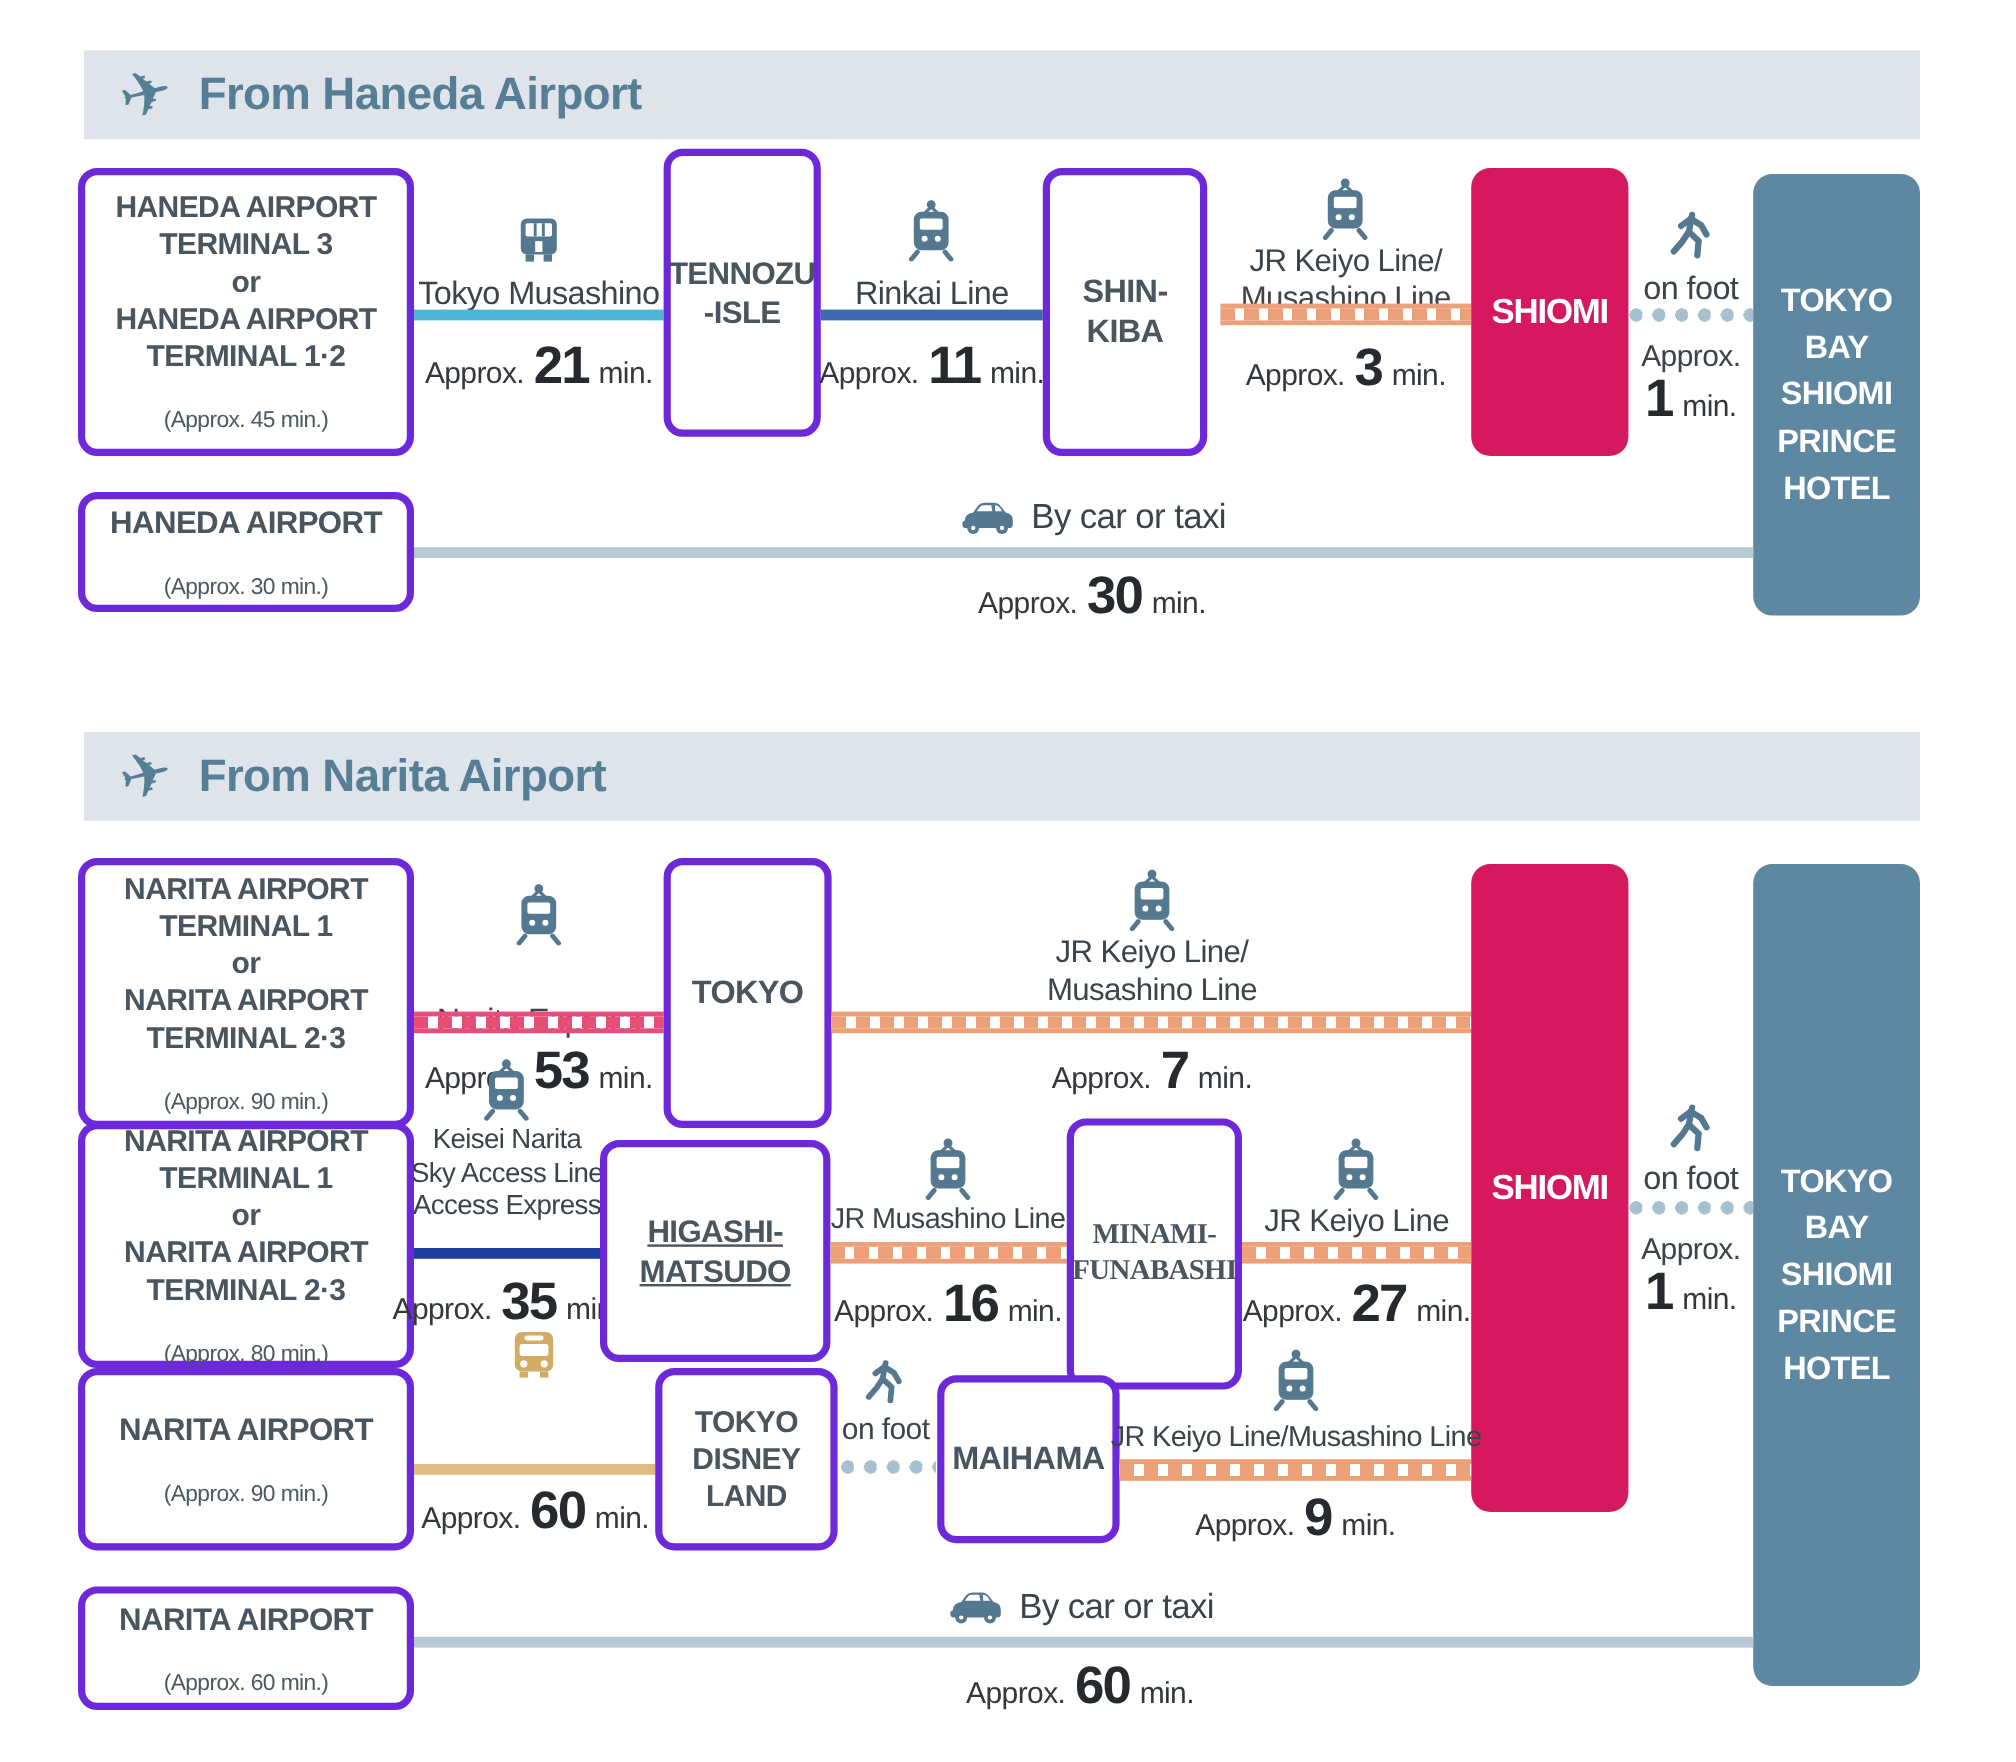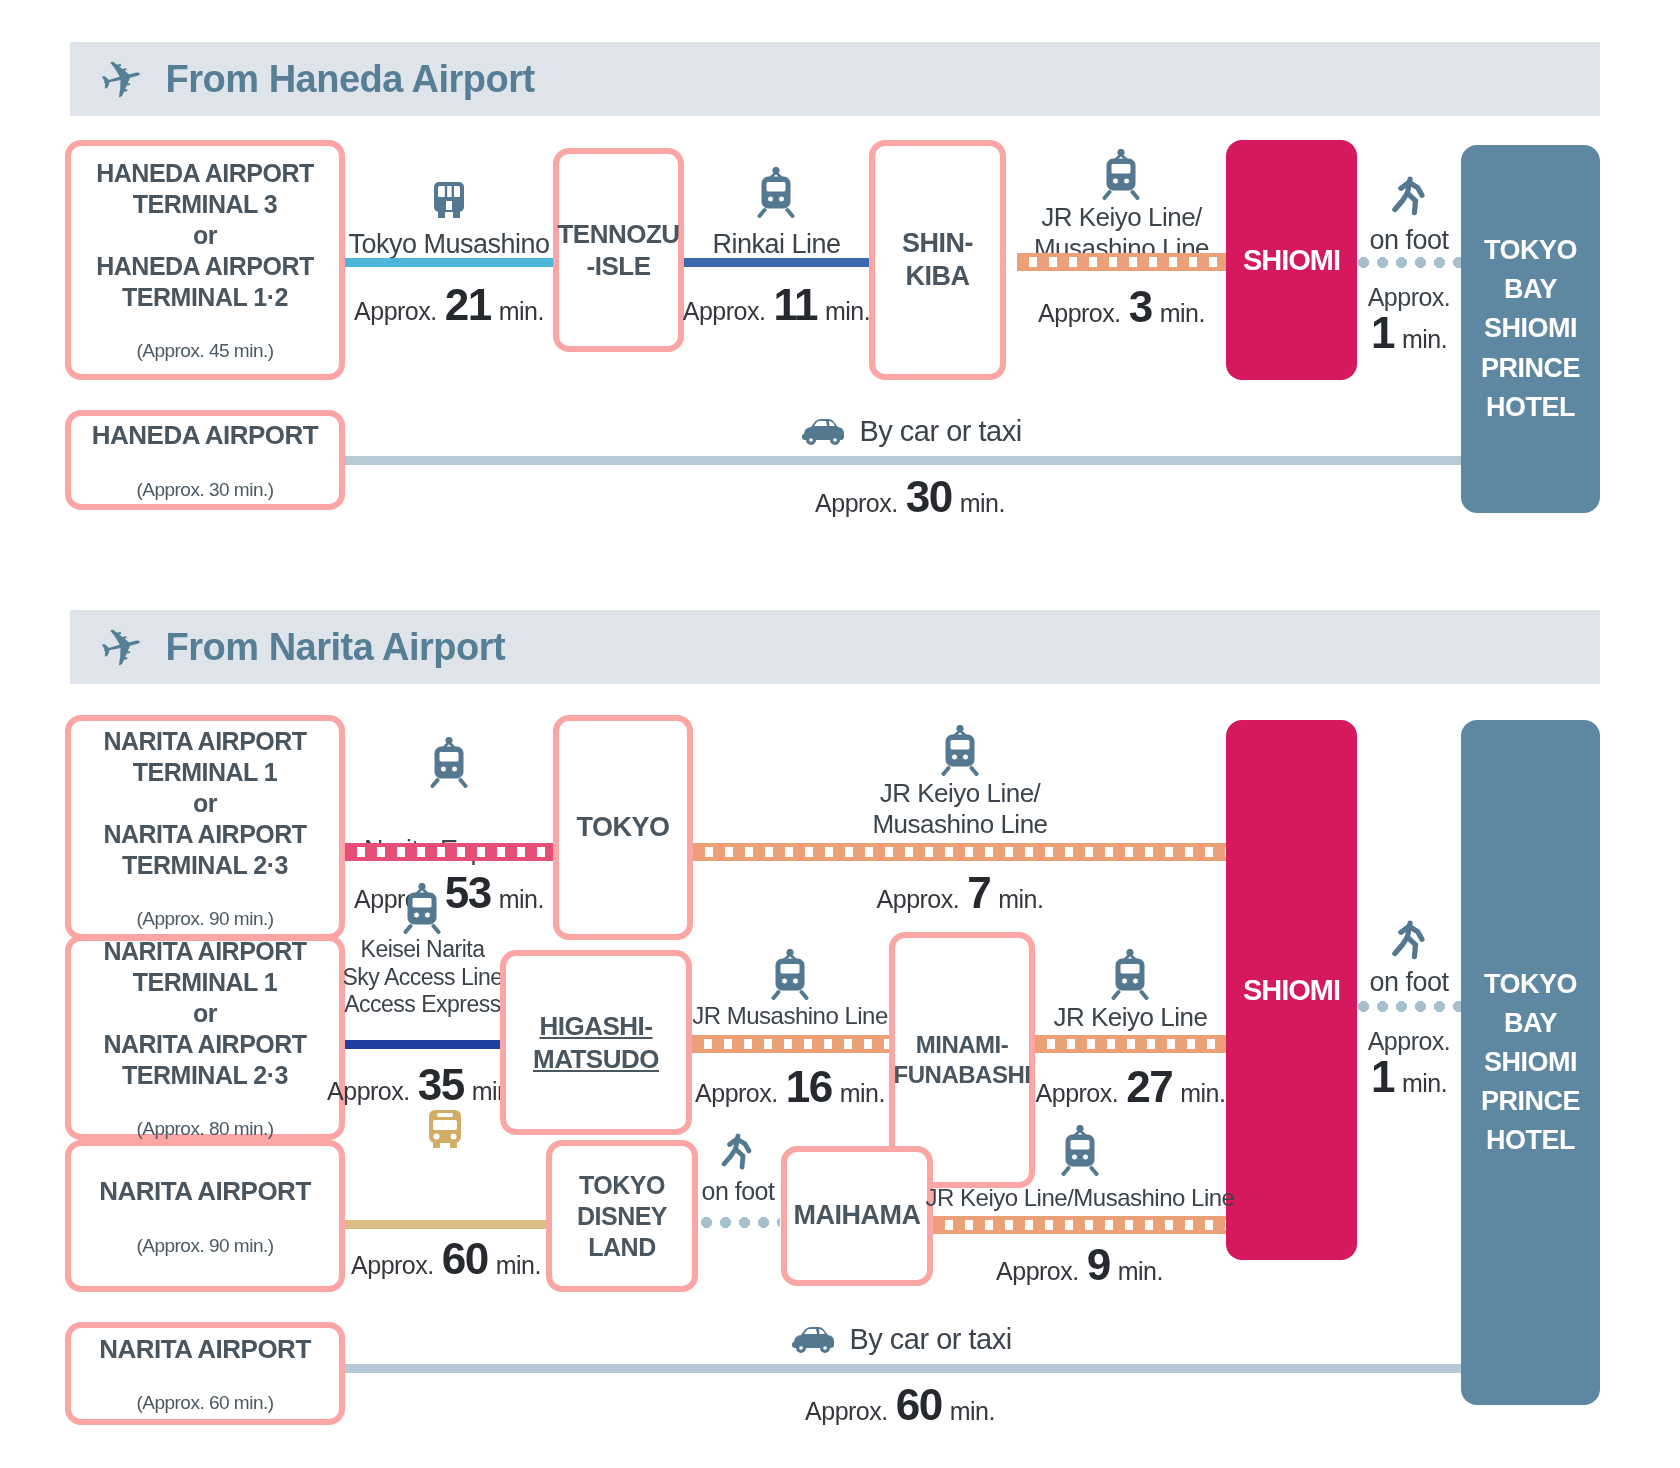--- a/index.html
+++ b/index.html
@@ -6,21 +6,21 @@
   .canvas{position:relative;width:1680px;height:1468px;background:#ffffff;
           font-family:"Liberation Sans","DejaVu Sans",sans-serif;overflow:hidden;}
 
   
   .sec-header{position:absolute;background:#dfe3ea;display:flex;align-items:center;
               gap:22px;padding-left:30px;box-sizing:border-box;}
   .sec-title{font-size:38px;font-weight:bold;color:#567e95;letter-spacing:-0.5px;}
   .plane{font-size:52px;color:#567e95;transform:rotate(-14deg);line-height:1;}
 
   
-  .box{position:absolute;box-sizing:border-box;border:6px solid #fca5a5;border-radius:16px;
+  .box{position:absolute;box-sizing:border-box;border:6px solid #6d28d9;border-radius:16px;
        background:#fff;display:flex;flex-direction:column;align-items:center;
        justify-content:center;text-align:center;gap:20px;}
   .box-name{font-weight:bold;color:#49555f;white-space:pre-line;line-height:1.24;letter-spacing:-0.5px;}
   .box-note{color:#4b5962;font-size:19px;margin-top:7px;letter-spacing:-0.5px;}
 
   
   .endpoint{position:absolute;border-radius:16px;color:#ffffff;font-weight:bold;
             display:flex;align-items:center;justify-content:center;text-align:center;
             white-space:pre-line;box-sizing:border-box;}
   .shiomi{background:#d6185f;font-size:29px;letter-spacing:-1px;}
@@ -125,21 +125,21 @@
       <use href="#i-monorail"></use>
     </svg>
   <div class="route-name" style="left:325px;top:228px;width:248px;">Tokyo Musashino</div>
   <div class="line solid l-monorail" style="left:345px;top:258px;width:208px;"></div>
   <div class="approx" style="left:325px;top:280px;width:248px;">
     <span class="aw">Approx.</span>
     <span class="an">21</span>
     <span class="aw">min.</span>
   </div>
 
-  <div class="box" style="left:553px;top:148px;width:131px;height:204px;">
+  <div class="box" style="left:553px;top:124px;width:131px;height:240px;">
     <div class="box-name" style="font-size:26px;">TENNOZU
 -ISLE</div>
   </div>
 
   <svg class="icon" style="left:754px;top:166px;" width="44" height="52" viewBox="0 0 44 52" fill="#53788f" stroke="#53788f">
       <use href="#i-train"></use>
     </svg>
   <div class="route-name" style="left:664px;top:228px;width:225px;">Rinkai Line</div>
   <div class="line solid l-rinkai" style="left:684px;top:258px;width:185px;"></div>
   <div class="approx" style="left:664px;top:280px;width:225px;">
@@ -297,21 +297,21 @@
       <use href="#i-train"></use>
     </svg>
   <div class="route-name" style="left:660px;top:1002px;width:260px;font-size:24px;">JR Musashino Line</div>
   <div class="line tie tie-orange" style="left:692px;top:1035px;width:197px;"></div>
   <div class="approx" style="left:660px;top:1062px;width:260px;">
     <span class="aw">Approx.</span>
     <span class="an">16</span>
     <span class="aw">min.</span>
   </div>
 
-  <div class="box" style="left:889px;top:932px;width:146px;height:256px;">
+  <div class="box" style="left:889px;top:932px;width:146px;height:226px;font-family:Liberation Serif, serif;">
     <div class="box-name" style="font-size:24px;">MINAMI-
 FUNABASHI</div>
   </div>
 
   <svg class="icon" style="left:1108px;top:948px;" width="44" height="52" viewBox="0 0 44 52" fill="#53788f" stroke="#53788f">
       <use href="#i-train"></use>
     </svg>
   <div class="route-name" style="left:1035px;top:1002px;width:191px;font-size:26px;">JR Keiyo Line</div>
   <div class="line tie tie-orange" style="left:1035px;top:1035px;width:191px;"></div>
   <div class="approx" style="left:1035px;top:1062px;width:191px;">

